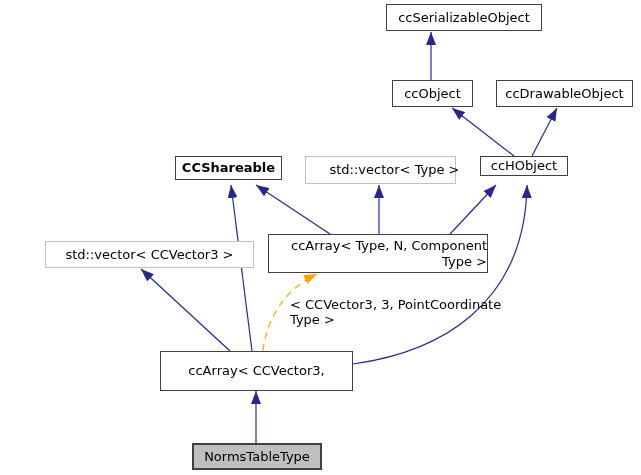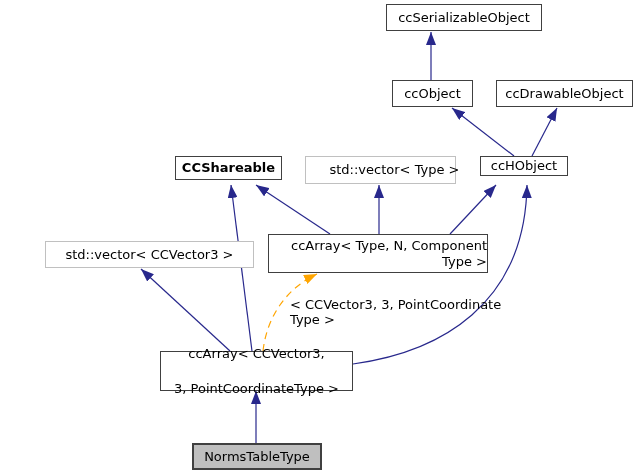--- a/index.html
+++ b/index.html
@@ -104,21 +104,20 @@
     <div>ccArray&lt; Type, N, Component</div>
     <div>Type &gt;</div>
   </div>
 
   <div class="node external" style="left:8px;top:241px;width:209px;height:27px;margin-left:37px;">
     <div>std::vector&lt; CCVector3 &gt;</div>
   </div>
 
   <div class="node" style="left:160px;top:351px;width:193px;height:40px;gap:19px;">
     <div>ccArray&lt; CCVector3,</div>
-    <div>3, PointCoordinateType &gt;</div>
   </div>
 
   <div class="node highlight" style="left:192px;top:443px;width:130px;height:27px;">
     <div>NormsTableType</div>
   </div>
 
   <div class="edge-label" style="left:290px;top:297px;width:220px;">
     <div>&lt; CCVector3, 3, PointCoordinate</div>
     <div>Type &gt;</div>
   </div>

